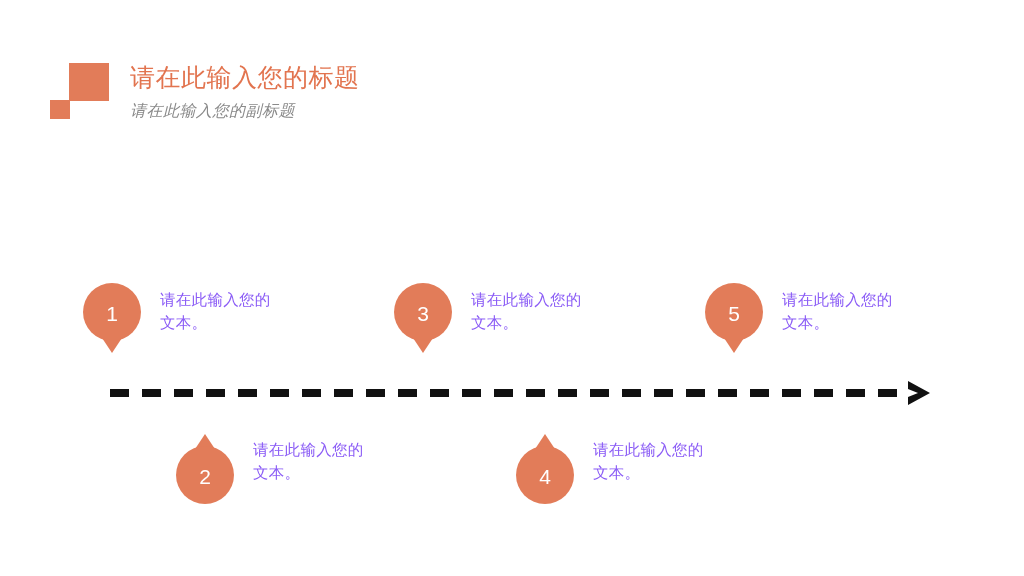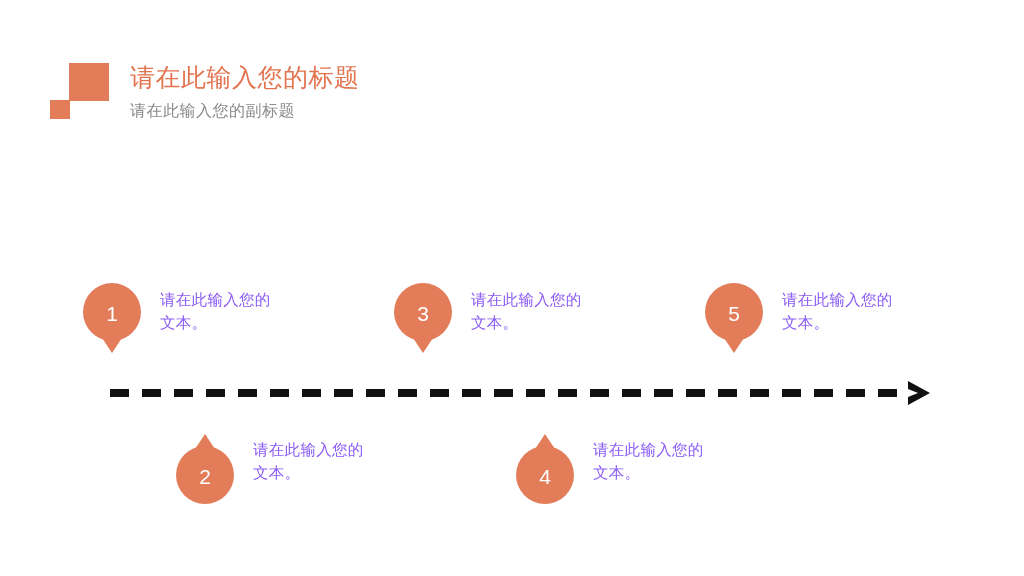--- a/index.html
+++ b/index.html
@@ -49,20 +49,21 @@
   }
   .subtitle {
     position: absolute;
     left: 130px;
     top: 60px;
     font-size: 16px;
     line-height: 22px;
     color: #8a8a8a;
     letter-spacing: 0.5px;
     white-space: nowrap;
+    font-style: italic;
   }
 
   
   .axis {
     position: absolute;
     left: 110px;
     top: 349px;
     width: 800px;
     height: 8px;
   }

